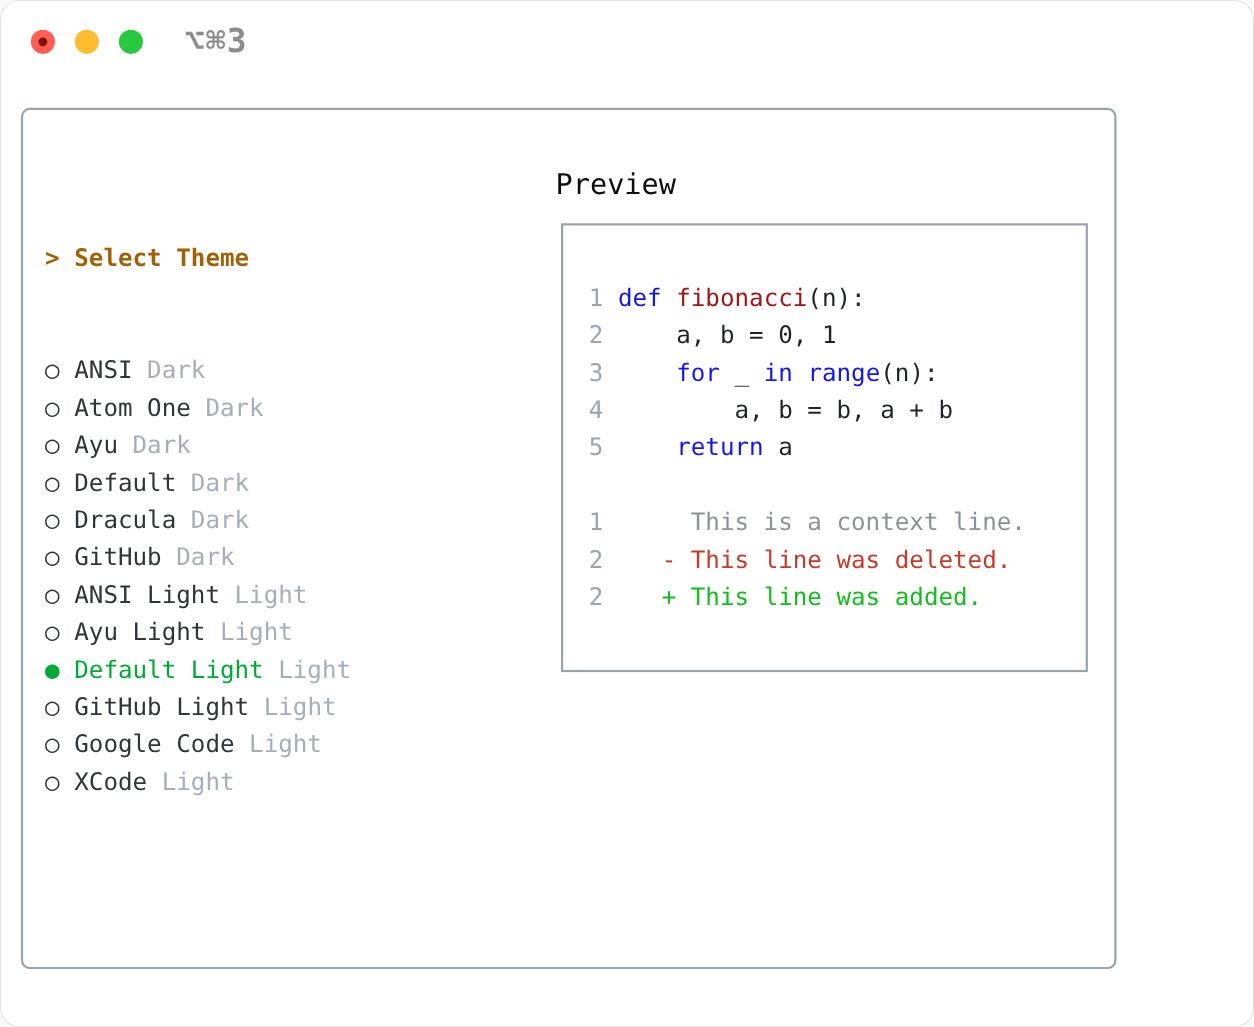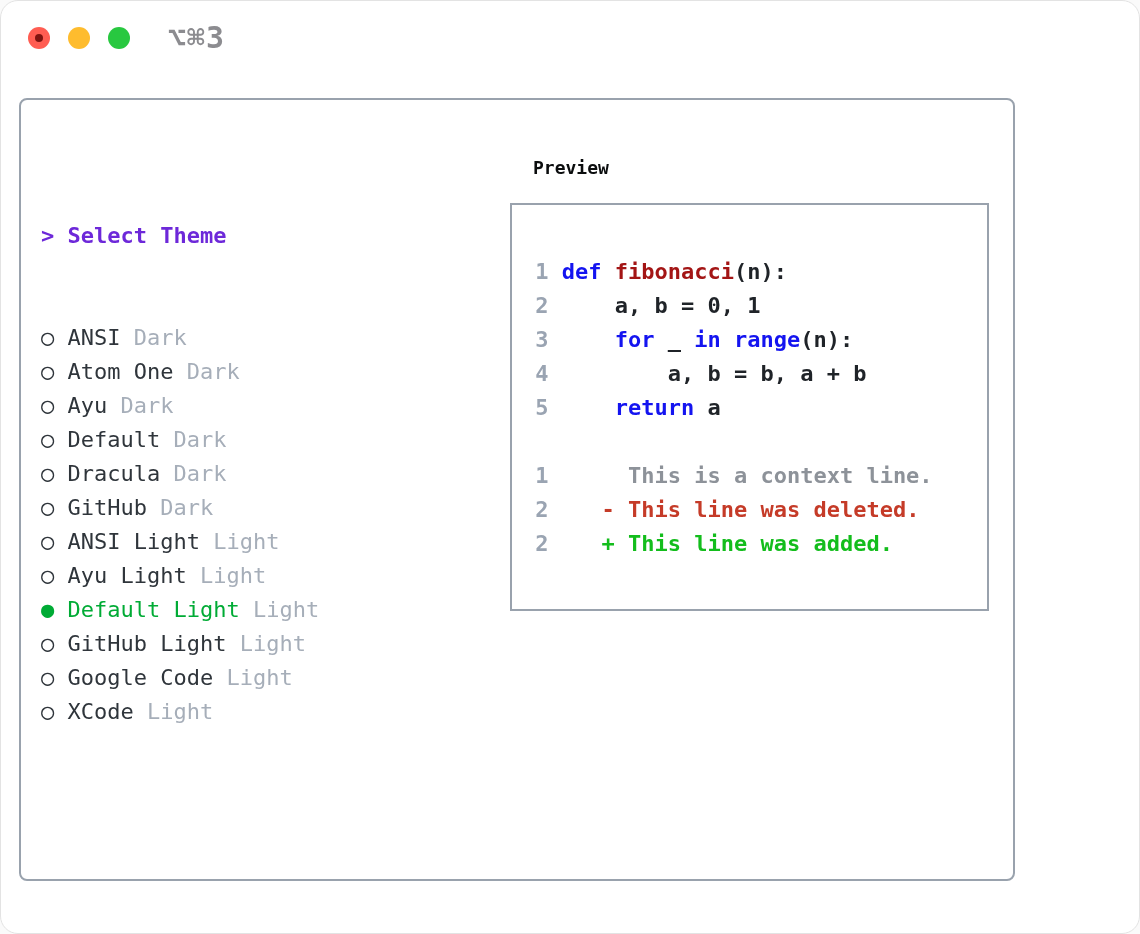--- a/index.html
+++ b/index.html
@@ -26,33 +26,33 @@
   
   .panel{
     position:absolute;left:18px;top:97px;width:996px;height:783px;
     border:2px solid #99a2ad;border-radius:8px;box-sizing:border-box;background:#fff;
   }
   .left-col{
     position:absolute;left:20px;top:51px;
     font-size:22px;line-height:34px;white-space:pre;color:#2f353b;
   }
   .row{height:34px;}
-  .bold{font-weight:bold;color:#6d28d9;}
+  .bold{font-weight:bold;color:#a16207;}
   .heading-plain{color:#14171a;}
   
   .preview-label{
-    position:absolute;left:512px;top:51px;font-size:18px;line-height:34px;
-    font-weight:bold;color:#0b0d0e;white-space:pre;
+    position:absolute;left:484px;top:51px;font-size:26px;line-height:34px;
+    font-weight:normal;color:#0b0d0e;white-space:pre;
   }
   .preview-box{
     position:absolute;left:489px;top:103px;width:479px;height:408px;
     border:2px solid #99a2ad;box-sizing:border-box;background:#fff;
     padding:50px 0 0 10px;font-size:22px;line-height:34px;white-space:pre;
   }
-  .pline{height:34px;font-weight:bold;}
+  .pline{height:34px;}
 </style>
 </head>
 <body>
 
 <div class="window">
 
   <div class="titlebar">
     <div class="light light-red"></div>
     <div class="light light-yellow"></div>
     <div class="light light-green"></div>

